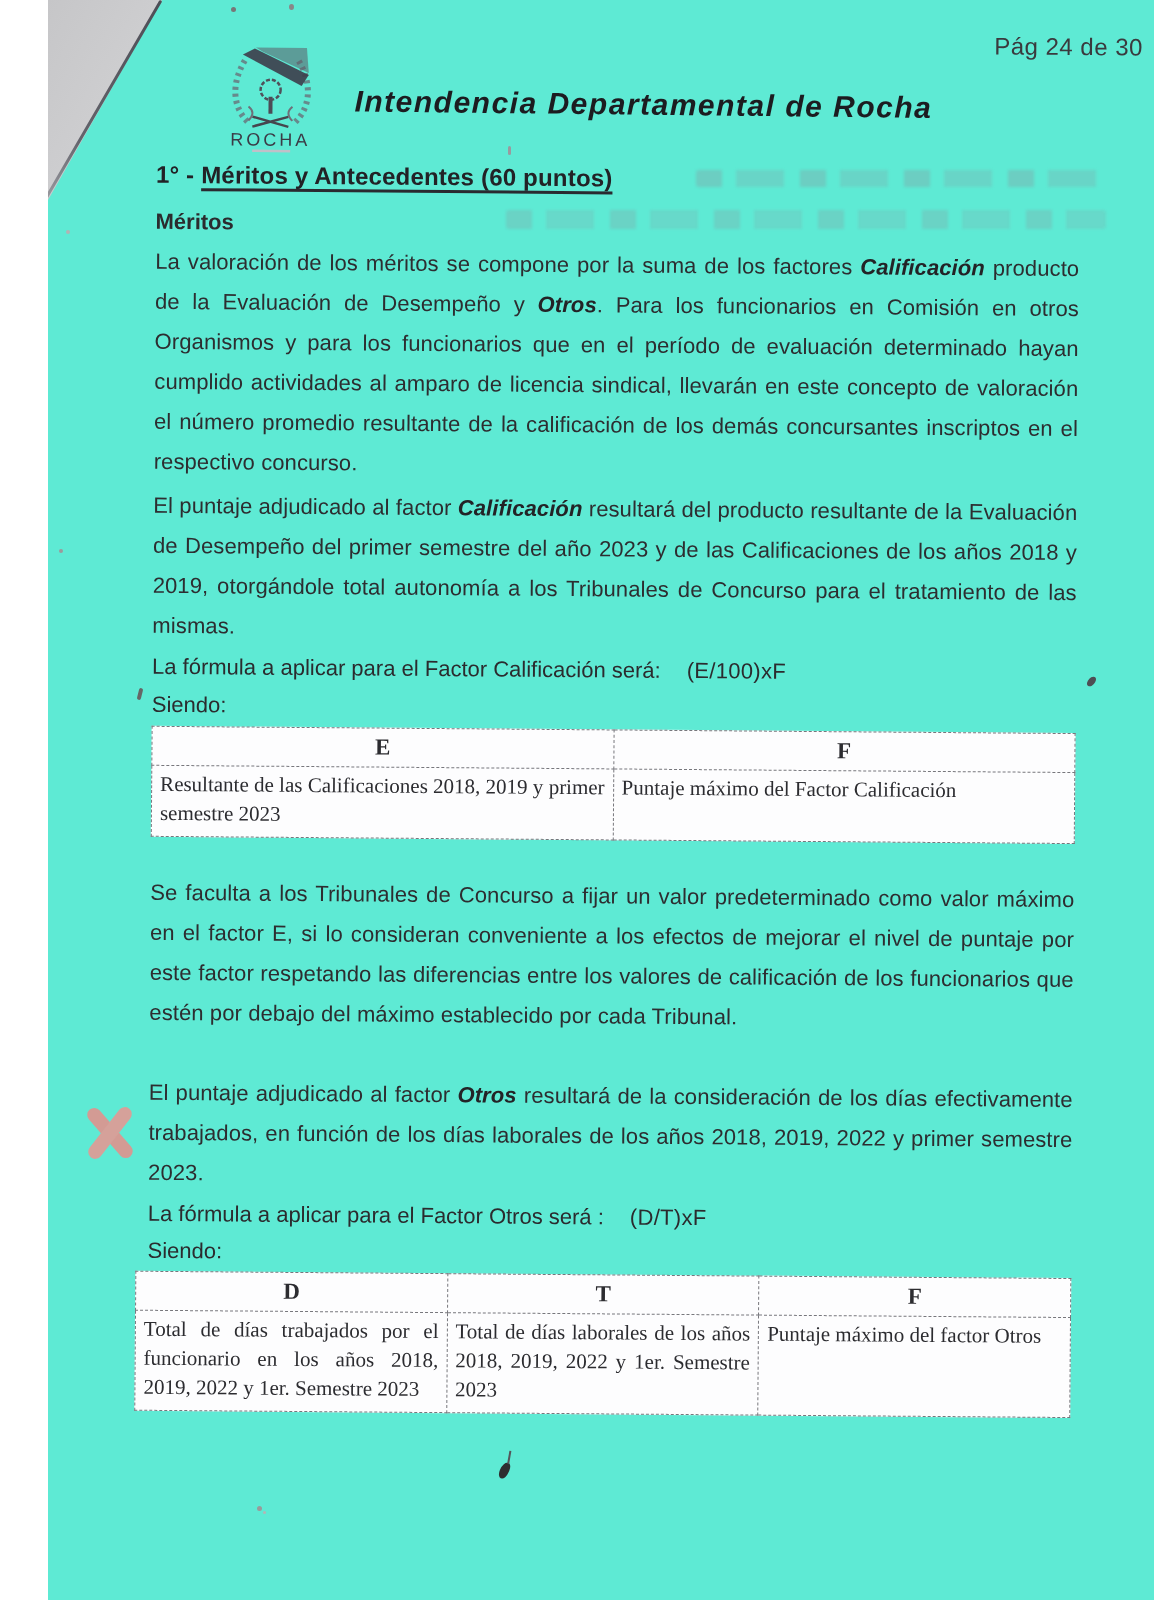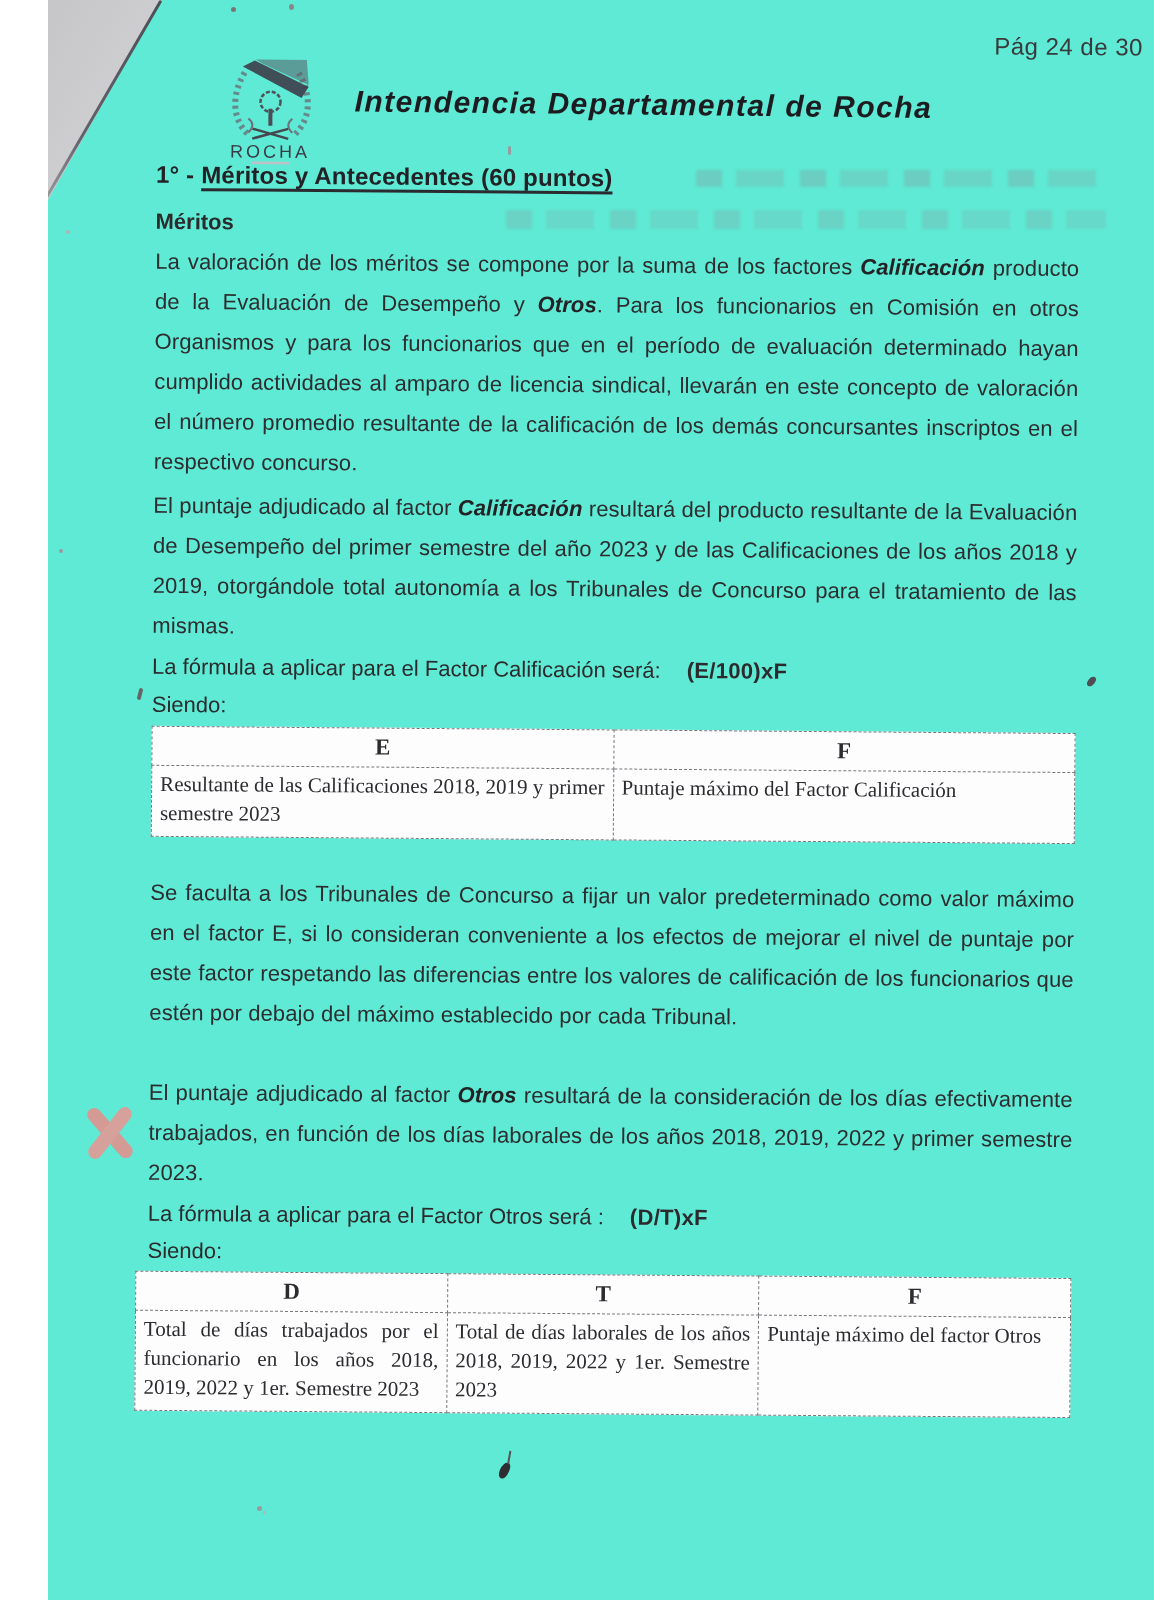--- a/index.html
+++ b/index.html
@@ -74,21 +74,21 @@
   
   .content {
     position: absolute; left: 0; top: 0; width: 1154px;
     transform: rotate(0.45deg);
     transform-origin: 130px 170px;
   }
   .page-num {
     position: absolute; top: 26px; right: 60px;
     font-size: 24px; color: #3a3a3e; letter-spacing: 0.5px;
   }
-  .logo { position: absolute; left: 174px; top: 56px; width: 98px; height: 112px; }
+  .logo { position: absolute; left: 174px; top: 44px; width: 98px; height: 112px; }
   .org-title {
     position: absolute; left: 306px; top: 84px;
     font-size: 30px; font-weight: bold; font-style: italic;
     color: #1c1c20; letter-spacing: 1.5px;
     transform: rotate(0.2deg);
   }
 
   .doc {
     position: absolute; left: 108px; top: 160px; width: 924px;
     font-size: 22px; color: #2b2b2e;
@@ -103,21 +103,21 @@
   .subheading { font-size: 22px; font-weight: bold; line-height: 28px; margin-bottom: 6px; }
   p.body-par {
     text-align: justify;
     line-height: 40px;
     letter-spacing: 0.1px;
     color: #2d2d30;
   }
   p.body-par b { color: #232326; font-style: italic; }
   .par-gap { margin-top: 4px; }
   .formula-line { line-height: 38px; margin-top: 2px; }
-  .formula-line .formula { font-weight: bold; margin-left: 26px; letter-spacing: 0.3px; }
+  .formula-line .formula { font-weight: normal; margin-left: 26px; letter-spacing: 0.3px; }
   .siendo { line-height: 38px; }
   .siendo2 { line-height: 36px; }
 
   table.scan-table {
     border-collapse: collapse;
     width: 100%;
     font-family: "Liberation Serif", serif;
     color: #2c2c30;
     background: #fdfdfe;
   }

